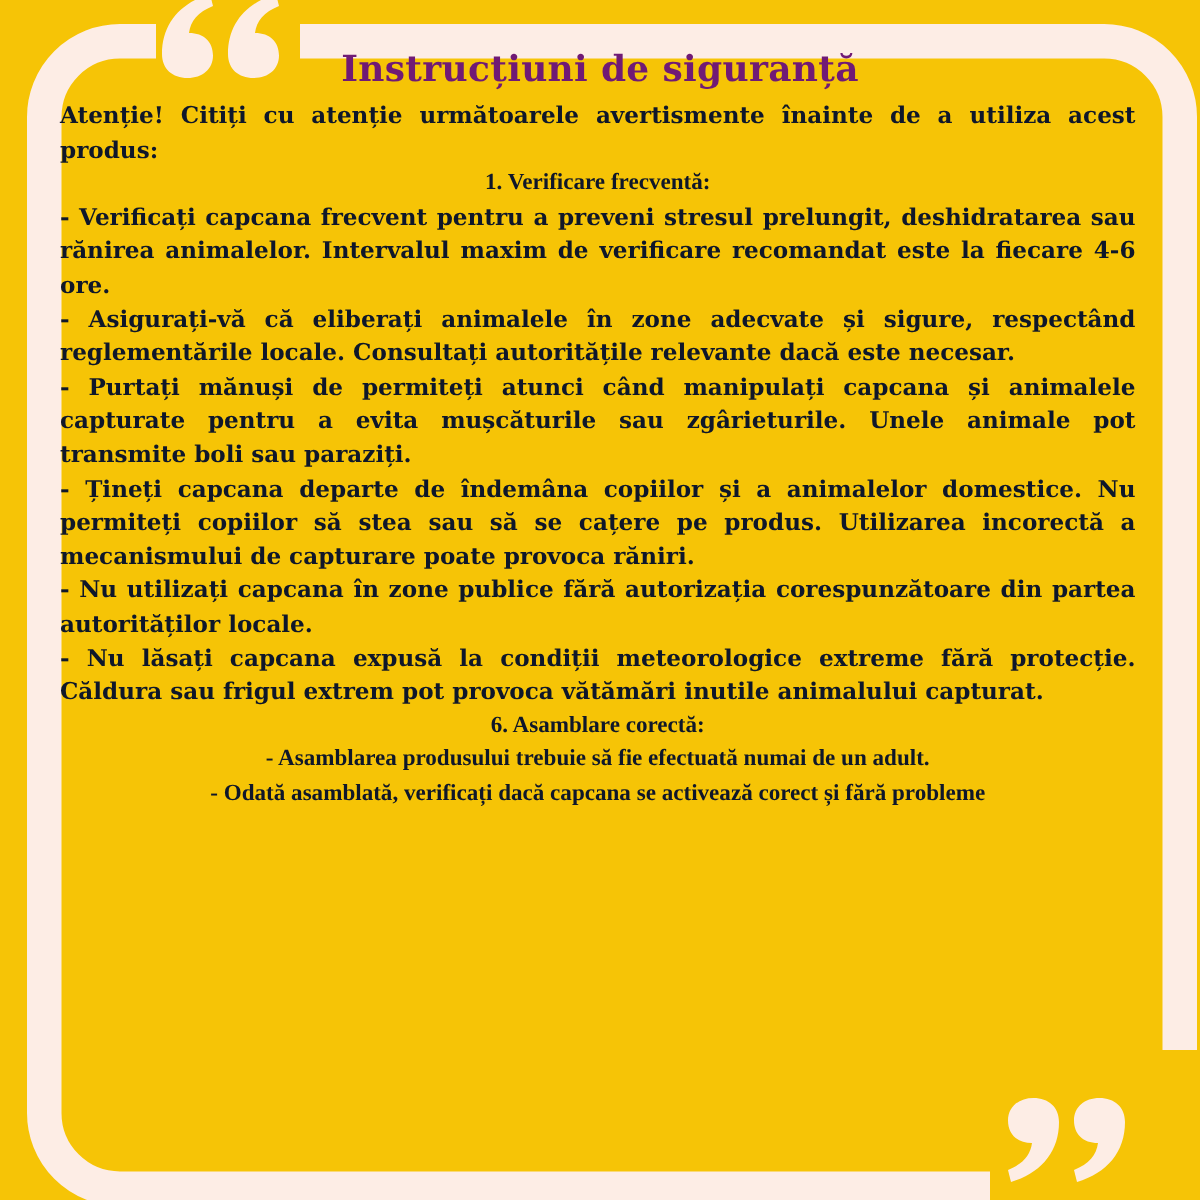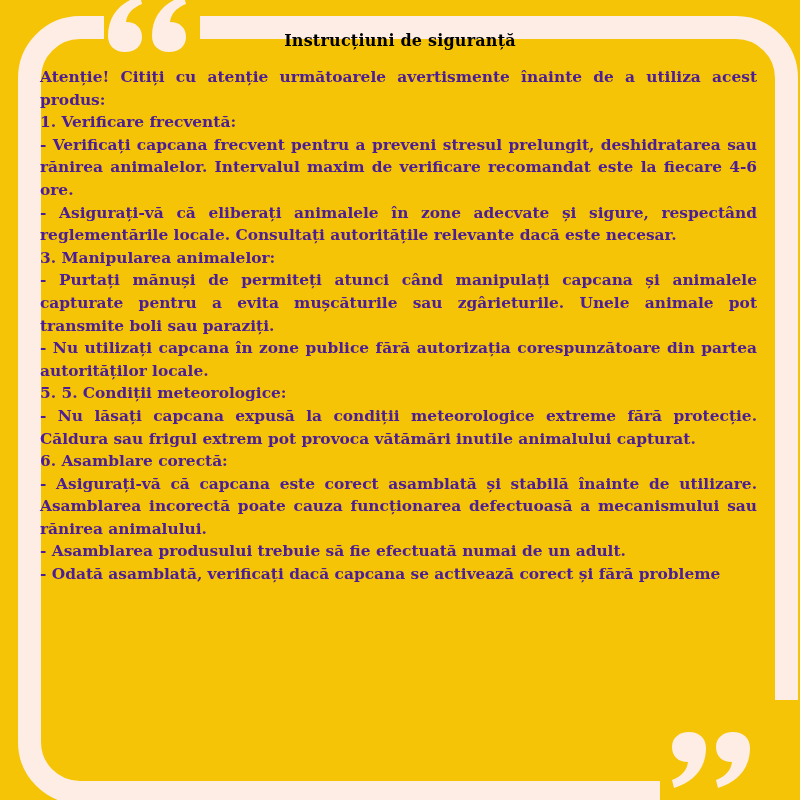--- a/index.html
+++ b/index.html
@@ -71,46 +71,47 @@
       font-size: 150px;
       letter-spacing: -18px;
     }
     .quote svg { display: block; }
     .title {
       position: absolute;
       left: 0;
       width: 800px;
       top: 31px;
       text-align: center;
-      font-size: 16px;
+      font-size: 24px;
       font-weight: bold;
-      color: #000000;
+      color: #701a75;
       letter-spacing: 0.2px;
       padding-left: 0px;
     }
     .title span { position: relative; left: 0px; }
     .content {
       position: absolute;
       left: 40px;
       top: 66px;
       width: 717px;
       font-size: 15.4px;
       line-height: 22.6px;
       font-weight: bold;
       text-align: justify;
-      color: #4c1d95;
+      color: #0f172a;
     }
     .content p {
       margin: 0;
     }
     .content .heading {
       font-weight: bold;
     }
     .content .left {
-      text-align: left;
+      text-align: center;
+      font-family: Liberation Serif, serif;
     }
   </style>
 </head>
 <body>
 
 <div class="frame"></div>
 <div class="gap-top"></div>
 <div class="gap-bottom"></div>
 <div class="gap-right"></div>
 
@@ -133,25 +134,23 @@
 </div>
 
 <div class="content">
   <p>Atenție! Citiți cu atenție următoarele avertismente înainte de a utiliza acest produs:</p>
 
   <p class="heading left">1. Verificare frecventă:</p>
   <p>- Verificați capcana frecvent pentru a preveni stresul prelungit, deshidratarea sau rănirea animalelor. Intervalul maxim de verificare recomandat este la fiecare 4-6 ore.</p>
 
   <p>- Asigurați-vă că eliberați animalele în zone adecvate și sigure, respectând reglementările locale. Consultați autoritățile relevante dacă este necesar.</p>
 
-  <p class="heading left">3. Manipularea animalelor:</p>
   <p>- Purtați mănuși de permiteți atunci când manipulați capcana și animalele capturate pentru a evita mușcăturile sau zgârieturile. Unele animale pot transmite boli sau paraziți.</p>
 
+  <p>- Țineți capcana departe de îndemâna copiilor și a animalelor domestice. Nu permiteți copiilor să stea sau să se cațere pe produs. Utilizarea incorectă a mecanismului de capturare poate provoca răniri.</p>
   <p>- Nu utilizați capcana în zone publice fără autorizația corespunzătoare din partea autorităților locale.</p>
 
-  <p class="heading left">5. 5. Condiții meteorologice:</p>
   <p>- Nu lăsați capcana expusă la condiții meteorologice extreme fără protecție. Căldura sau frigul extrem pot provoca vătămări inutile animalului capturat.</p>
 
   <p class="heading left">6. Asamblare corectă:</p>
-  <p>- Asigurați-vă că capcana este corect asamblată și stabilă înainte de utilizare. Asamblarea incorectă poate cauza funcționarea defectuoasă a mecanismului sau rănirea animalului.</p>
   <p class="left">- Asamblarea produsului trebuie să fie efectuată numai de un adult.</p>
   <p class="left">- Odată asamblată, verificați dacă capcana se activează corect și fără probleme</p>
 </div>
 
 </body></html>

